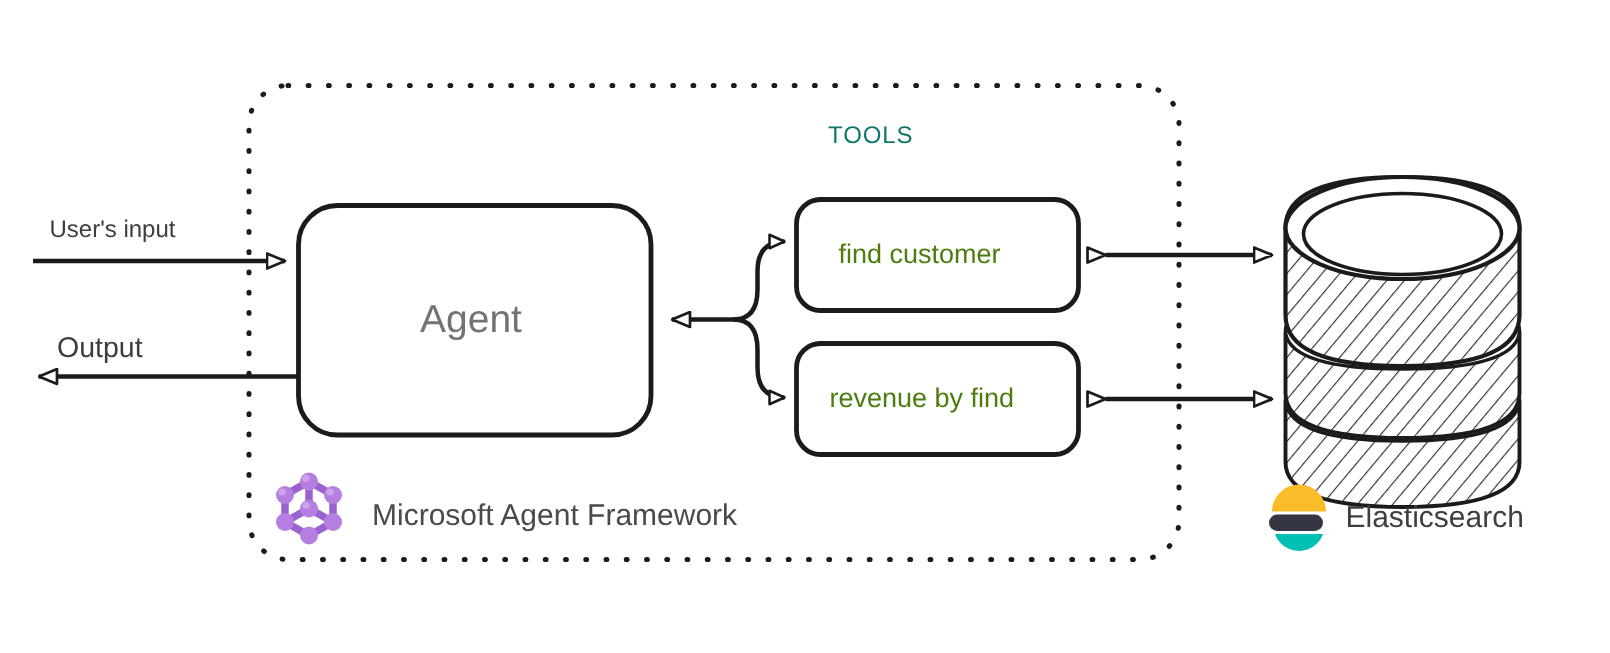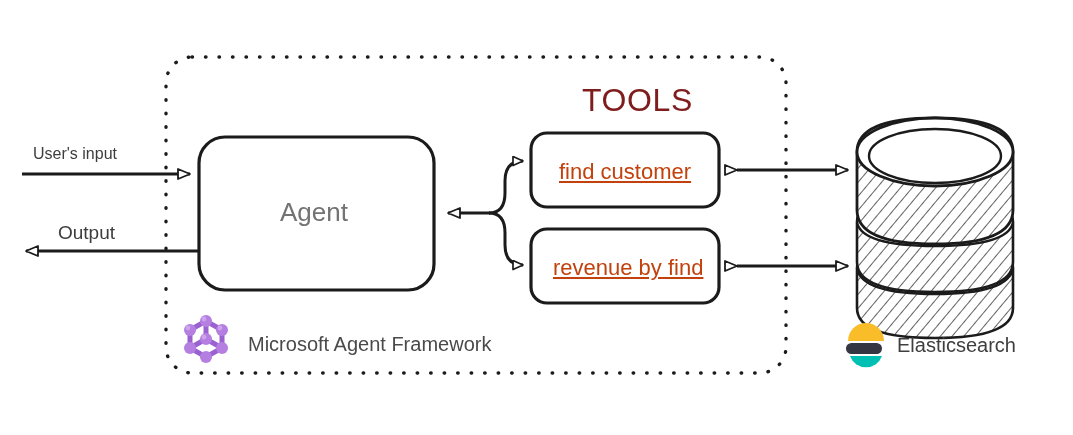--- a/index.html
+++ b/index.html
@@ -3,24 +3,24 @@
 <meta charset="utf-8">
 <style>
   html,body{margin:0;padding:0;background:#ffffff;}
   body{width:1073px;height:435px;position:relative;overflow:hidden;
        font-family:"Liberation Sans","DejaVu Sans",sans-serif;}
   .stage{position:absolute;inset:0;width:1073px;height:435px;}
   svg.layer{position:absolute;left:0;top:0;width:1073px;height:435px;overflow:visible;}
 
   .lbl{position:absolute;color:#3d3d3d;white-space:nowrap;}
   #user-input-label{left:33px;top:145px;font-size:16px;}
-  #output-label{left:58px;top:222px;font-size:19px;}
-  #tools-label{left:582px;top:82px;font-size:32px;letter-spacing:.6px;color:#7f1d1d;}
+  #output-label{left:38px;top:222px;font-size:19px;}
+  #tools-label{left:552px;top:82px;font-size:16px;letter-spacing:.6px;color:#0f766e;}
   #agent-label{left:280px;top:197px;font-size:26px;color:#737373;}
-  .toolname{position:absolute;font-size:22px;color:#c2410c;text-decoration:underline;}
+  .toolname{position:absolute;font-size:18px;color:#4d7c0f;}
   #tool-0-label{left:559px;top:159px;}
   #tool-1-label{left:553px;top:255px;}
   #maf-label{left:248px;top:333px;font-size:20px;color:#4a4a4a;}
   #es-label{left:897px;top:334px;font-size:20px;color:#3f3f3f;}
 
   .logo{position:absolute;}
   #maf-logo{left:180px;top:313px;width:52px;height:52px;}
   #es-logo{left:840px;top:320px;width:52px;height:52px;}
 </style>
 </head>

